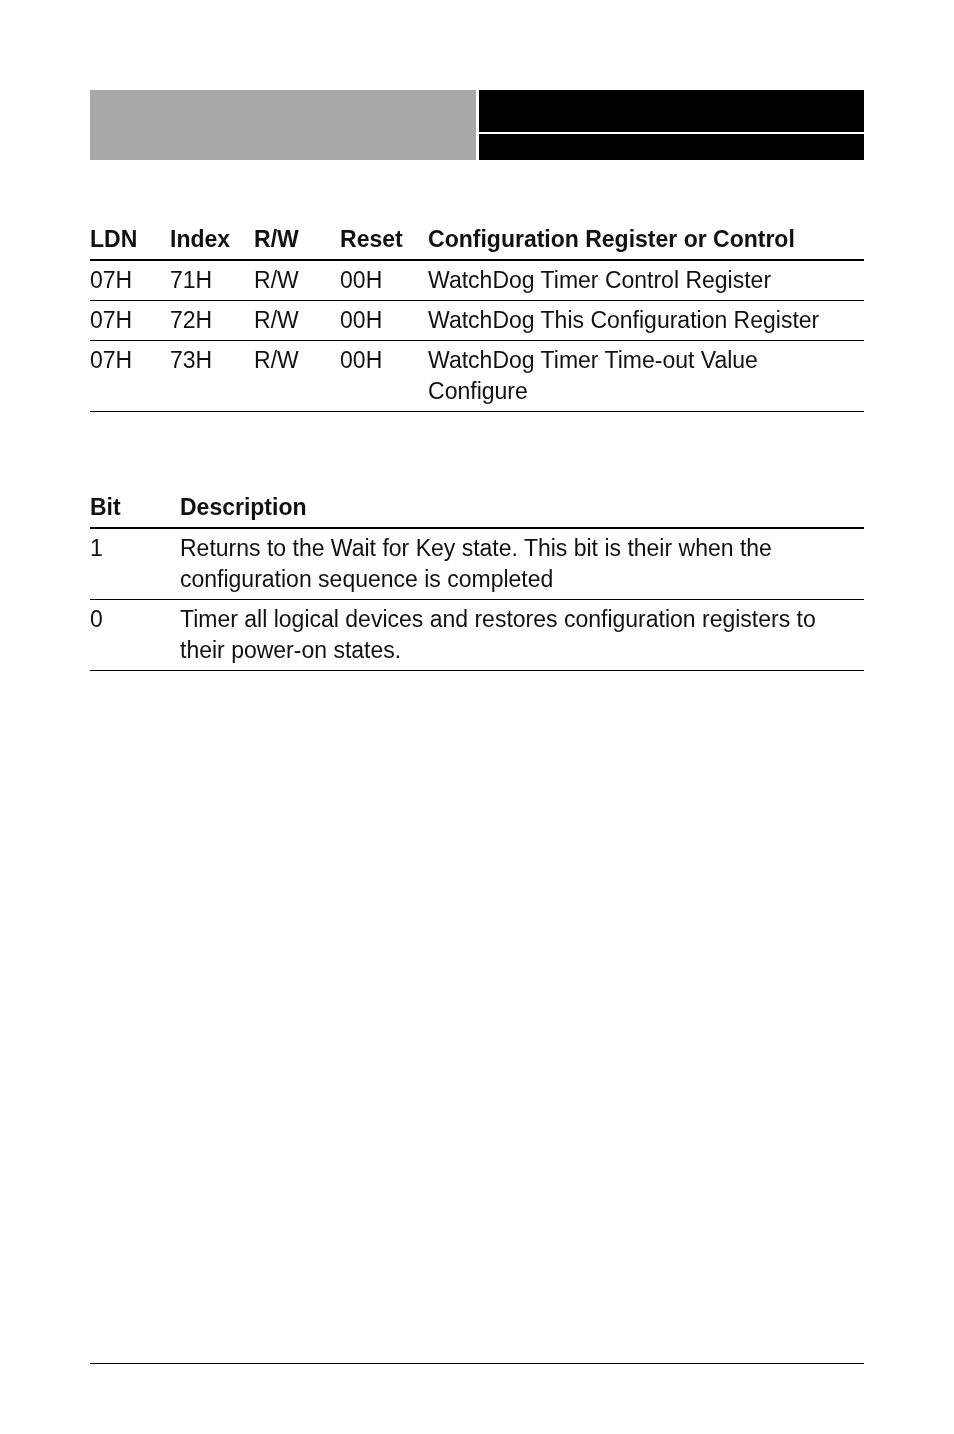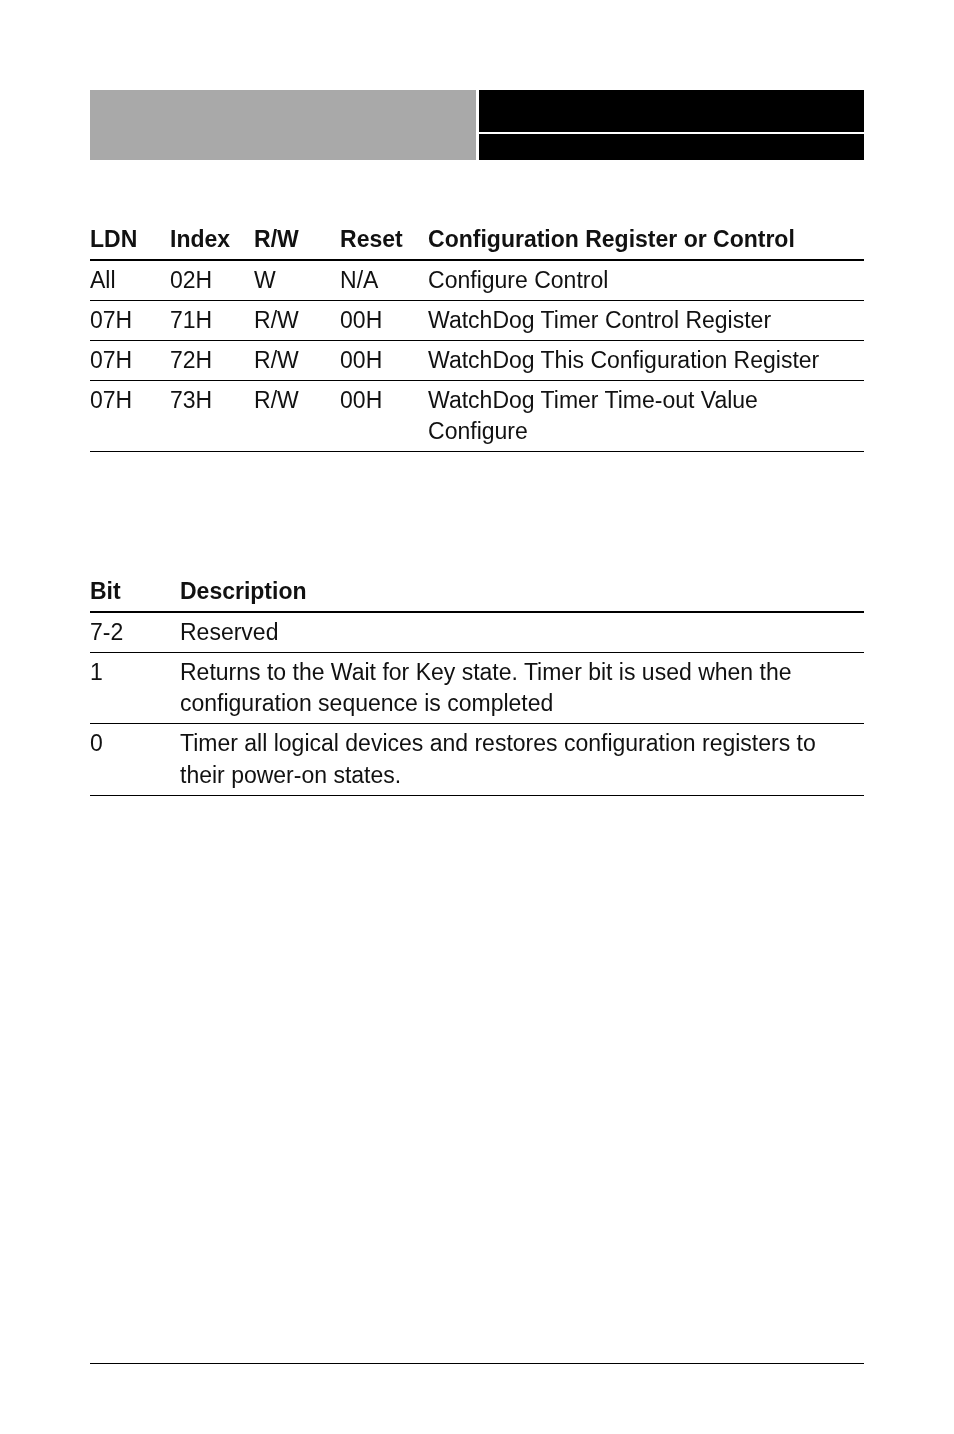--- a/index.html
+++ b/index.html
@@ -62,21 +62,21 @@
   }
   .table1 td.col-ldn   { width: 56px; }
   .table1 td.col-index { width: 60px; }
   .table1 td.col-rw    { width: 62px; }
   .table1 td.col-reset { width: 64px; }
   .table1 th.col-ldn   { width: 56px; }
   .table1 th.col-index { width: 60px; }
   .table1 th.col-rw    { width: 62px; }
   .table1 th.col-reset { width: 64px; }
 
-  .table2 { margin-top: 120px; }
+  .table2 { margin-top: 76px; }
   .table2 td.col-bit, .table2 th.col-bit { width: 66px; }
 
   .footer-rule {
     position: absolute;
     left: 90px;
     right: 90px;
     bottom: 70px;
     border-top: 1.5px solid #000;
   }
 </style>
@@ -94,27 +94,20 @@
     <thead>
       <tr>
         <th class="col-ldn">LDN</th>
         <th class="col-index">Index</th>
         <th class="col-rw">R/W</th>
         <th class="col-reset">Reset</th>
         <th>Configuration Register or Control</th>
       </tr>
     </thead>
     <tbody>
-      <tr class="rule">
-        <td class="col-ldn">All</td>
-        <td class="col-index">02H</td>
-        <td class="col-rw">W</td>
-        <td class="col-reset">N/A</td>
-        <td>Configure Control</td>
-      </tr>
       <tr class="rule">
         <td class="col-ldn">07H</td>
         <td class="col-index">71H</td>
         <td class="col-rw">R/W</td>
         <td class="col-reset">00H</td>
         <td>WatchDog Timer Control Register</td>
       </tr>
       <tr class="rule">
         <td class="col-ldn">07H</td>
         <td class="col-index">72H</td>
@@ -134,26 +127,22 @@
 
   <table class="table2">
     <thead>
       <tr>
         <th class="col-bit">Bit</th>
         <th>Description</th>
       </tr>
     </thead>
     <tbody>
       <tr class="rule">
-        <td class="col-bit">7-2</td>
-        <td>Reserved</td>
-      </tr>
-      <tr class="rule">
         <td class="col-bit">1</td>
-        <td>Returns to the Wait for Key state. Timer bit is used when the configuration sequence is completed</td>
+        <td>Returns to the Wait for Key state. This bit is their when the configuration sequence is completed</td>
       </tr>
       <tr class="rule">
         <td class="col-bit">0</td>
         <td>Timer all logical devices and restores configuration registers to their power-on states.</td>
       </tr>
     </tbody>
   </table>
 
   <div class="footer-rule"></div>
 </div>

